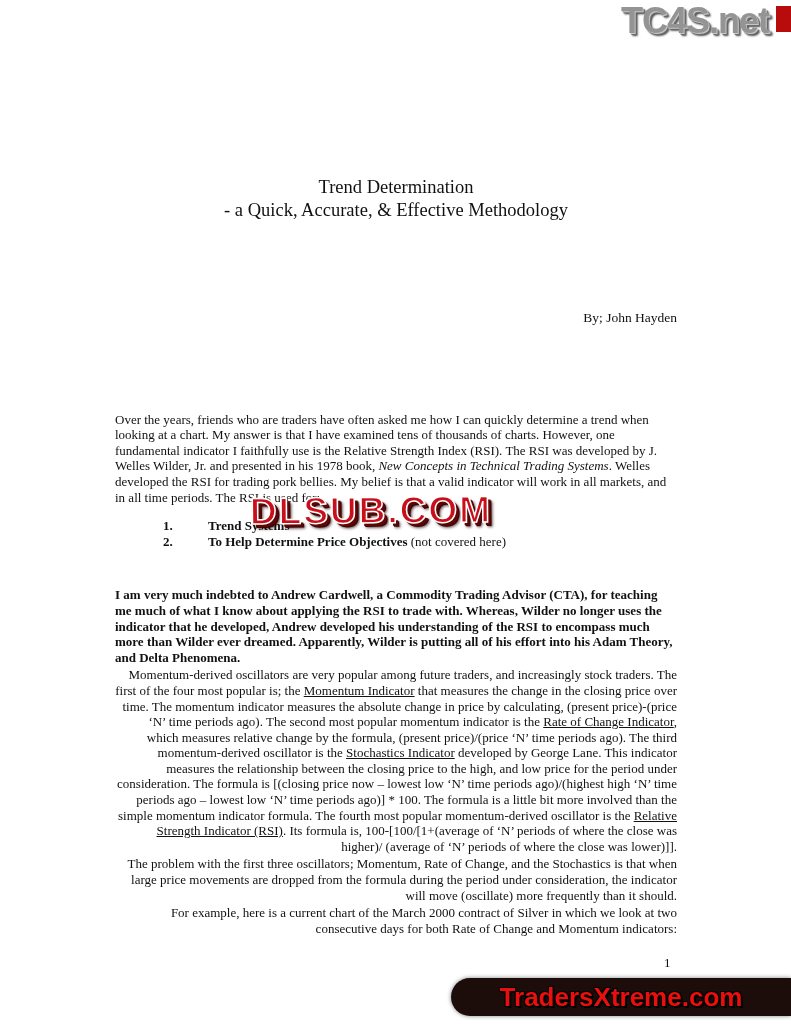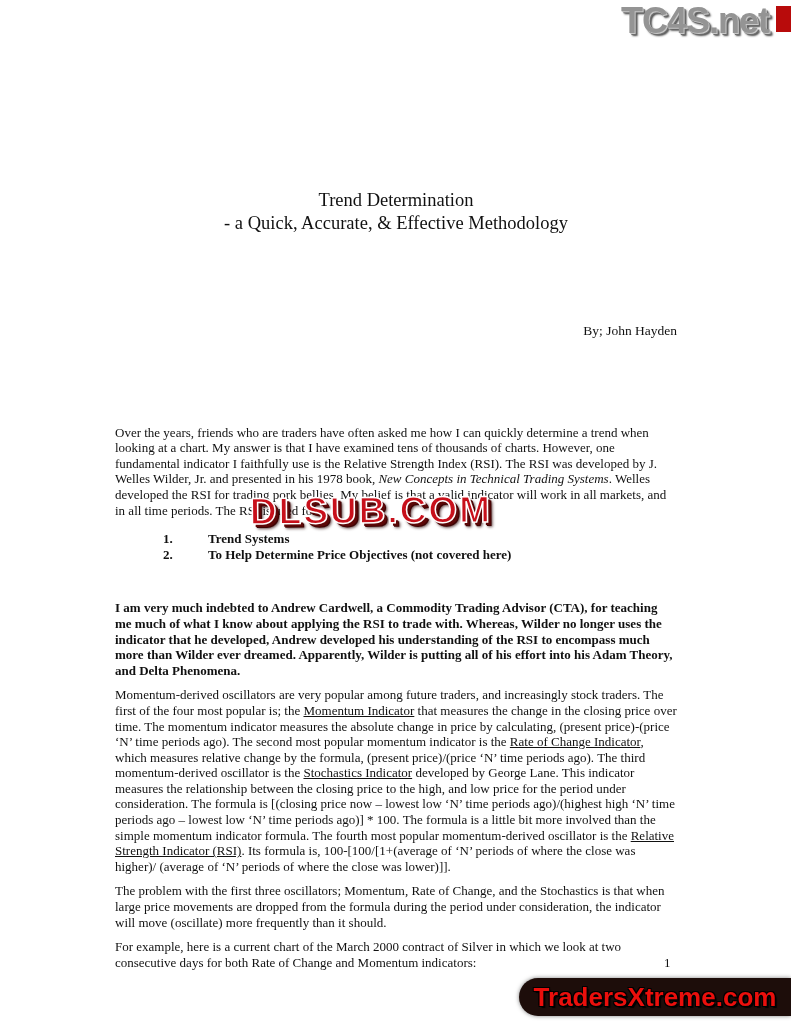--- a/index.html
+++ b/index.html
@@ -21,38 +21,38 @@
     text-shadow:1px 1px 0 #c8c8c8, 2px 2px 0 #6e6e6e, 3px 3px 2px #4a4a4a;
     user-select:none;
   }
   .red-block {
     position:absolute; top:6px; right:0; width:15px; height:26px;
     background:#b80b0b;
   }
 
   
   .content {
-    position:absolute; left:115px; top:13px; width:562px;
+    position:absolute; left:115px; top:0; width:562px;
     font-size:13px; line-height:15.6px;
   }
   .doc-title { text-align:center; margin-top:176px; font-size:18.5px; line-height:23px; }
   .byline    { text-align:right; margin-top:88px; font-size:13.5px; }
   .para      { margin:0; text-align:left; }
   .p-intro   { margin-top:86px; }
-  .p-gap     { margin-top:9px; }
+  .p-gap     { margin-top:2px;text-align:right; }
   .p-cardwell{ margin-top:38px;font-weight:bold; }
 
   .seg-italic    { font-style:italic; }
   .seg-underline { text-decoration:underline; }
 
   .rsi-list { margin-top:13px; }
   .list-item { display:flex; }
   .list-num  { margin-left:48px; width:45px; font-weight:bold; }
   .list-bold { font-weight:bold; }
-  .list-rest { font-weight:bold; }
+  .list-rest { font-weight:normal; }
 
   
   .dlsub-watermark {
     position:absolute; left:250px; top:490px;
     font-family:"Liberation Sans", sans-serif;
     font-weight:900; font-size:37px; letter-spacing:2px;
     color:#c8101b;
     -webkit-text-stroke:1.5px #ffffff;
     text-shadow:3px 3px 0 #5c0707, 4px 4px 0 #3d0404, 5px 5px 3px rgba(40,0,0,.7);
     transform:rotate(-0.5deg);
@@ -61,21 +61,21 @@
   }
 
   .page-number {
     position:absolute; left:664px; top:955px;
     font-size:13px;
   }
 
   
   .bottom-banner {
     position:absolute; right:0; bottom:8px;
-    width:272px; height:38px;
+    width:340px; height:38px;
     background:#1d0d0a;
     border-radius:19px 0 0 19px;
     display:flex; align-items:center; justify-content:center;
     box-shadow:0 0 4px rgba(0,0,0,.5);
     z-index:5;
   }
   .bottom-banner-text {
     font-family:"Liberation Sans", sans-serif;
     font-weight:900; font-size:26px; letter-spacing:0px;
     color:#ea0f0c;

